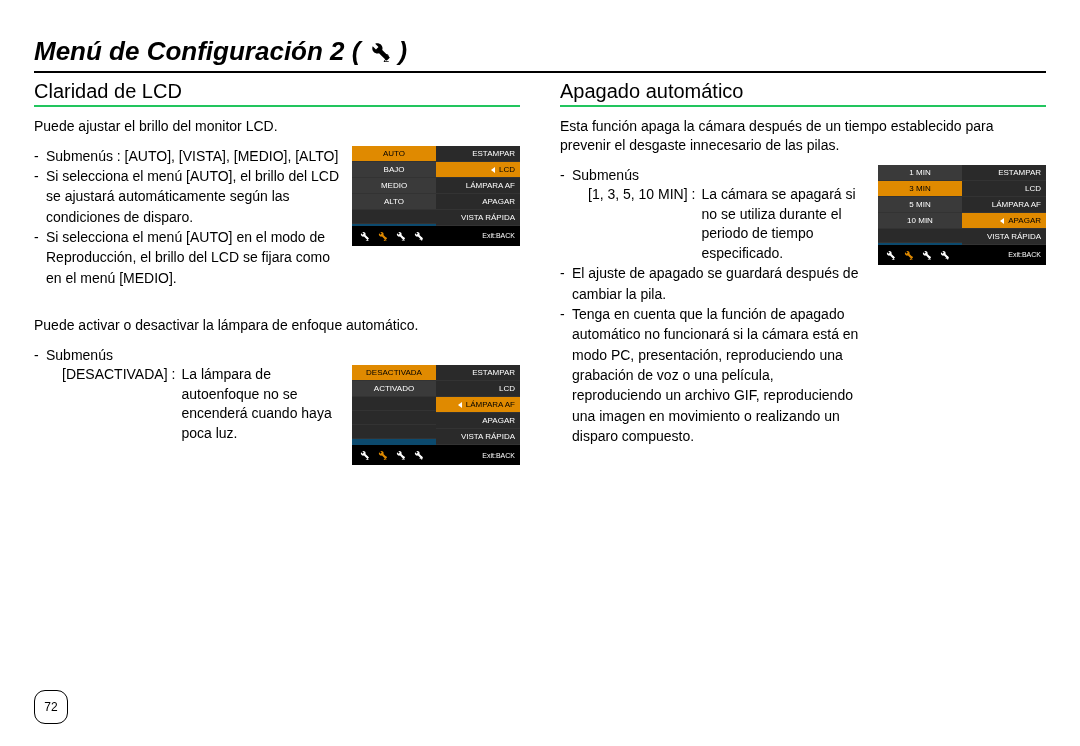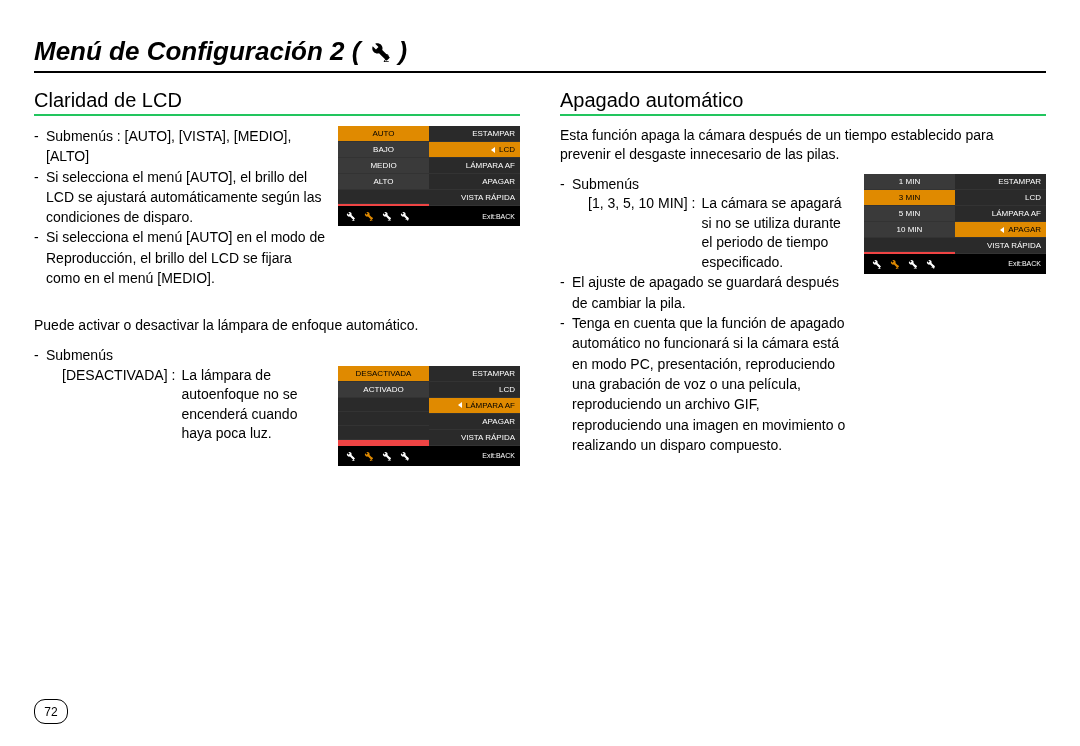--- a/index.html
+++ b/index.html
@@ -1,53 +1,53 @@
 <!DOCTYPE html>
 <html><head>
 <meta charset="utf-8">
 <style>
   * { box-sizing: border-box; margin: 0; padding: 0; }
   html, body { width: 1080px; height: 746px; background: #fff; font-family: Arial, Helvetica, sans-serif; color: #000; }
   .page { padding: 36px 34px 20px 34px; position: relative; height: 100%; }
-  .page-title-row { border-bottom: 2px solid #000; padding-bottom: 4px; margin-bottom: 16px; display: flex; align-items: center; gap: 6px; }
+  .page-title-row { border-bottom: 2px solid #000; padding-bottom: 4px; margin-bottom: 7px; display: flex; align-items: center; gap: 6px; }
   .page-title { font-size: 26px; font-weight: bold; font-style: italic; }
   .wrench-icon { display:inline-block; }
   .cols { display: flex; gap: 40px; }
   .col { flex: 1; min-width: 0; }
   .section { margin-bottom: 28px; }
   .section-heading { font-size: 20px; border-bottom: 2px solid #22c55e; padding-bottom: 2px; margin-bottom: 10px; }
   .body-text { font-size: 14px; line-height: 1.35; margin-bottom: 10px; }
   .bullets { font-size: 14px; line-height: 1.45; }
   .bullets .row { display: flex; }
   .bullets .dash { width: 12px; flex: none; }
   .bullets .content { flex: 1; }
   .def-table { display: table; font-size: 14px; line-height: 1.4; }
   .def-row { display: table-row; }
   .def-key { display: table-cell; padding-right: 4px; white-space: nowrap; vertical-align: top; margin-top: 40px; }
   .def-sep { display: table-cell; padding-right: 6px; vertical-align: top; }
   .def-val { display: table-cell; vertical-align: top; }
   .with-menu { display: flex; gap: 12px; align-items: flex-start; }
   .with-menu .text { flex: 1; }
   
-  .osd { width: 182px; flex: none; background: #ef4444; color: #fff; font-size: 8px; font-family: Arial, sans-serif; }
+  .osd { width: 168px; flex: none; background: #0c4a6e; color: #fff; font-size: 8px; font-family: Arial, sans-serif; }
   .osd-body { display: flex; }
   .osd-left, .osd-right { flex: 1; }
   .osd-item { padding: 3px 5px; border-bottom: 1px solid #333; text-align: right; background:#3a3a3a; }
   .osd-left .osd-item { text-align: center; }
   .osd-item.sel { background: #e08a00; color:#000; }
   .osd-item.hl { background: #e08a00; color:#000; }
   .osd-right .osd-item { background:#2a2a2a; }
   .osd-right .osd-item.hl { background:#e08a00; color:#000; }
   .osd-tri { display:inline-block; width:0; height:0; border-top:3px solid transparent; border-bottom:3px solid transparent; border-right:4px solid #fff; margin-right:4px; vertical-align:middle;}
   .osd-footer { display:flex; align-items:center; justify-content:space-between; padding:3px 5px; background:#000; }
   .osd-icons { display:flex; gap:4px; }
   .mini-wrench { display:inline-block; }
   .osd-exit { font-size:7px; }
   .osd-empty { height: 14px; background:#2a2a2a; border-bottom:1px solid #333;}
-  .page-num { position: absolute; left: 34px; bottom: 22px; width: 34px; height: 25px; border:1px solid #000; border-radius: 11px; display:flex; align-items:center; justify-content:center; font-size:12px; }
+  .page-num { position: absolute; left: 34px; bottom: 22px; width: 34px; height: 34px; border:1px solid #000; border-radius: 11px; display:flex; align-items:center; justify-content:center; font-size:12px; }
   .indent { padding-left: 28px; }
 </style>
 </head>
 <body>
 
 <div class="page">
 
   <div class="page-title-row">
     <span class="page-title">Menú de Configuración 2 (</span>
     <span class="wrench-icon">
@@ -58,20 +58,21 @@
     </span>
     <span class="page-title">)</span>
   </div>
 
   <div class="cols">
 
     <div class="col">
 
       <div class="section">
         <div class="section-heading">Claridad de LCD</div>
+        <div class="body-text">Puede ajustar el brillo del monitor LCD.</div>
 
         <div class="with-menu">
           <div class="text bullets">
             <div class="row">
                 <span class="dash">-</span>
                 <span class="content">Submenús : [AUTO], [VISTA], [MEDIO], [ALTO]</span>
               </div>
             <div class="row">
                 <span class="dash">-</span>
                 <span class="content">Si selecciona el menú [AUTO], el brillo del LCD se ajustará automáticamente según las condiciones de disparo.</span>

